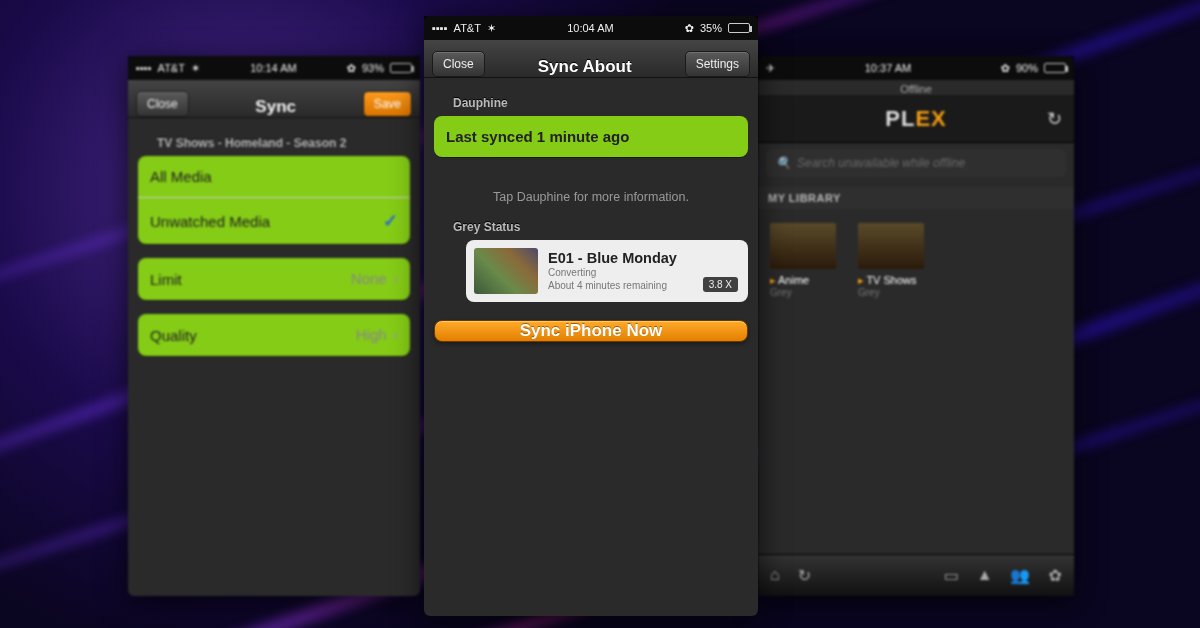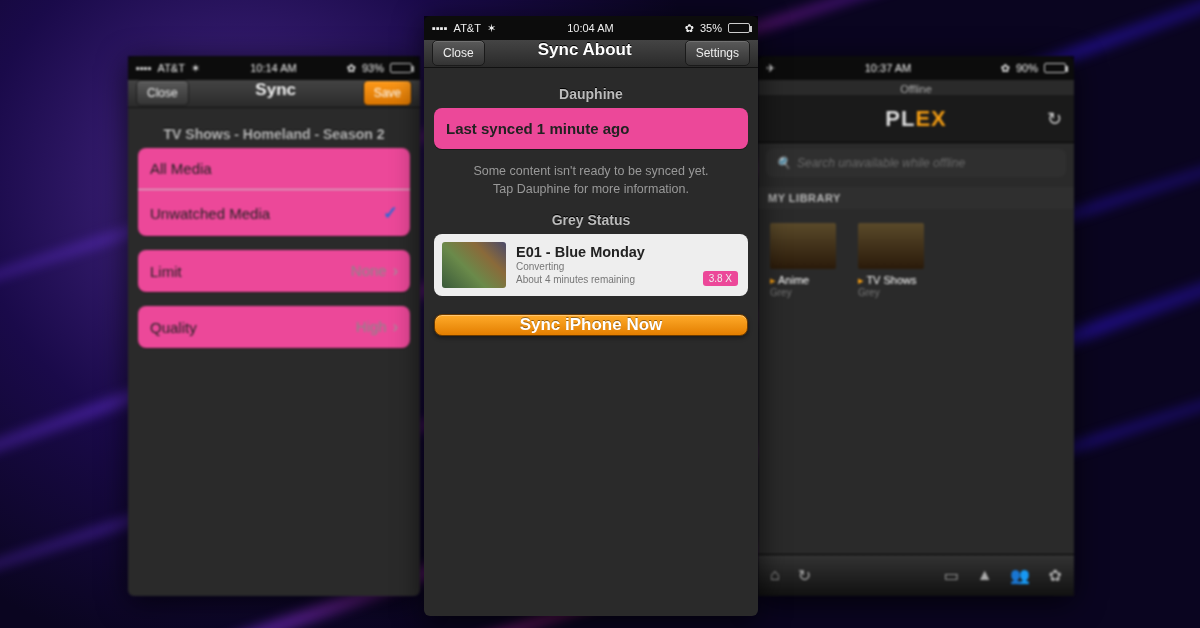--- a/index.html
+++ b/index.html
@@ -17,38 +17,38 @@
   .phone.left { left:128px; top:56px; width:292px; height:540px; filter:blur(1px); }
   .phone.right { left:758px; top:56px; width:316px; height:540px; filter:blur(1px); }
   .phone.center { left:424px; top:16px; width:334px; height:600px; z-index:10; }
 
   .statusbar { height:24px; background:rgba(0,0,0,.7); color:#eee; font-size:11px; display:flex; align-items:center; padding:0 8px; justify-content:space-between; }
   .statusbar .sb-left, .statusbar .sb-right { display:flex; gap:6px; align-items:center; }
   .statusbar .sb-right .batt { width:22px; height:10px; border:1px solid #ccc; border-radius:2px; position:relative; }
   .statusbar .sb-right .batt:after{content:"";position:absolute;right:-3px;top:2px;width:2px;height:6px;background:#ccc;}
   .statusbar .sb-right .batt .fill{background:#ddd;height:100%;width:90%;}
 
-  .navbar { height:28px; background:linear-gradient(#444,#2a2a2a); border-bottom:1px solid #111; display:flex; align-items:flex-start; justify-content:space-between; padding:0 8px; }
+  .navbar { height:38px; background:linear-gradient(#444,#2a2a2a); border-bottom:1px solid #111; display:flex; align-items:flex-end; justify-content:space-between; padding:0 8px; }
   .navbar .title { color:#fff; font-weight:bold; font-size:17px; text-shadow:0 -1px 0 #000; }
   .nav-btn { background:linear-gradient(#5a5a5a,#333); border:1px solid #1a1a1a; color:#eee; font-size:12px; padding:5px 10px; border-radius:5px; box-shadow:inset 0 1px 0 rgba(255,255,255,.15); }
   .nav-btn.orange { background:linear-gradient(#ff9a1a,#d87400); color:#fff; }
 
   .body { padding:10px; }
-  .group-label { color:#bbb; font-size:14px; font-weight:600; margin:8px 19px 6px; text-shadow:0 -1px 0 #000;text-align:center; }
-  .cell-group { background:#ec4899; border-radius:8px; overflow:hidden; margin-bottom:14px; box-shadow:0 1px 0 rgba(0,0,0,.4); }
+  .group-label { color:#bbb; font-size:12px; font-weight:600; margin:8px 19px 6px; text-shadow:0 -1px 0 #000; }
+  .cell-group { background:#84cc16; border-radius:8px; overflow:hidden; margin-bottom:14px; box-shadow:0 1px 0 rgba(0,0,0,.4); }
   .cell { padding:12px 12px; border-top:1px solid #ccc; display:flex; justify-content:space-between; align-items:center; font-size:15px; color:#222; }
   .cell:first-child{border-top:none;} .cell .val{color:#888;} .cell .chev{color:#999;margin-left:6px;font-size:16px;}
   .cell.selected:after{content:"✓";color:#2a6ad8;font-size:18px;font-weight:bold;}
 
   .info-text { color:#999; font-size:12.5px; text-align:center; line-height:1.4; margin:8px 6px 14px; }
 
-  .sync-item { background:#eee; border-radius:8px; padding:8px; display:flex; gap:10px; align-items:center; margin-bottom:18px; position:relative; }
+  .sync-item { background:#eee; border-radius:8px; padding:8px; display:flex; gap:10px; align-items:center; margin-bottom:18px; position:relative;margin-left:32px; }
   .sync-item .thumb { width:64px; height:46px; background:linear-gradient(45deg,#3a5a3a,#6a8a4a 40%,#8a6a3a 70%,#4a4a6a); border-radius:3px; }
   .sync-item .meta .t{font-weight:bold;font-size:14.5px;color:#222;} .sync-item .meta .s{font-size:10px;color:#777;line-height:1.35;}
-  .sync-item .badge{position:absolute;right:10px;bottom:10px;background:#ec4899;color:#eee;font-size:10px;padding:2px 6px;border-radius:3px;}
+  .sync-item .badge{position:absolute;right:10px;bottom:10px;background:#404040;color:#eee;font-size:10px;padding:2px 6px;border-radius:3px;}
 
   .big-btn { width:100%; border-radius:8px; border:1px solid #6a3a00;
     background:linear-gradient(#ffab2a,#e37e00); color:#fff; font-weight:bold; font-size:17px;
     text-shadow:0 -1px 0 rgba(0,0,0,.4); box-shadow:inset 0 1px 0 rgba(255,255,255,.35), 0 2px 4px rgba(0,0,0,.4); }
 
   
   .offline-lbl { text-align:center; color:#aaa; font-size:11px; padding-top:3px; }
   .plex-header { height:48px; display:flex; align-items:center; justify-content:center; position:relative; background:#1a1a1a; border-bottom:1px solid #000; }
   .plex-logo { font-weight:bold; font-size:22px; letter-spacing:1px; }
   .plex-logo .p1{color:#ddd;} .plex-logo .p2{color:#f39c12;}
@@ -182,21 +182,21 @@
     <button class="nav-btn">Settings</button>
   </div>
   <div class="body">
     <div class="group-label">Dauphine</div>
     <div class="cell-group">
       <div class="cell" style="font-weight:bold;">
           <span>Last synced 1 minute ago</span>
         </div>
     </div>
     <div class="info-text">
-      <span>Some content isn't ready to be synced yet.</span><br>
+      <br>
       <span>Tap Dauphine for more information.</span>
     </div>
     <div class="group-label">Grey Status</div>
     <div class="sync-item">
       <div class="thumb"></div>
       <div class="meta">
         <div class="t">E01 - Blue Monday</div>
         <div class="s">Converting</div>
         <div class="s">About 4 minutes remaining</div>
       </div>

